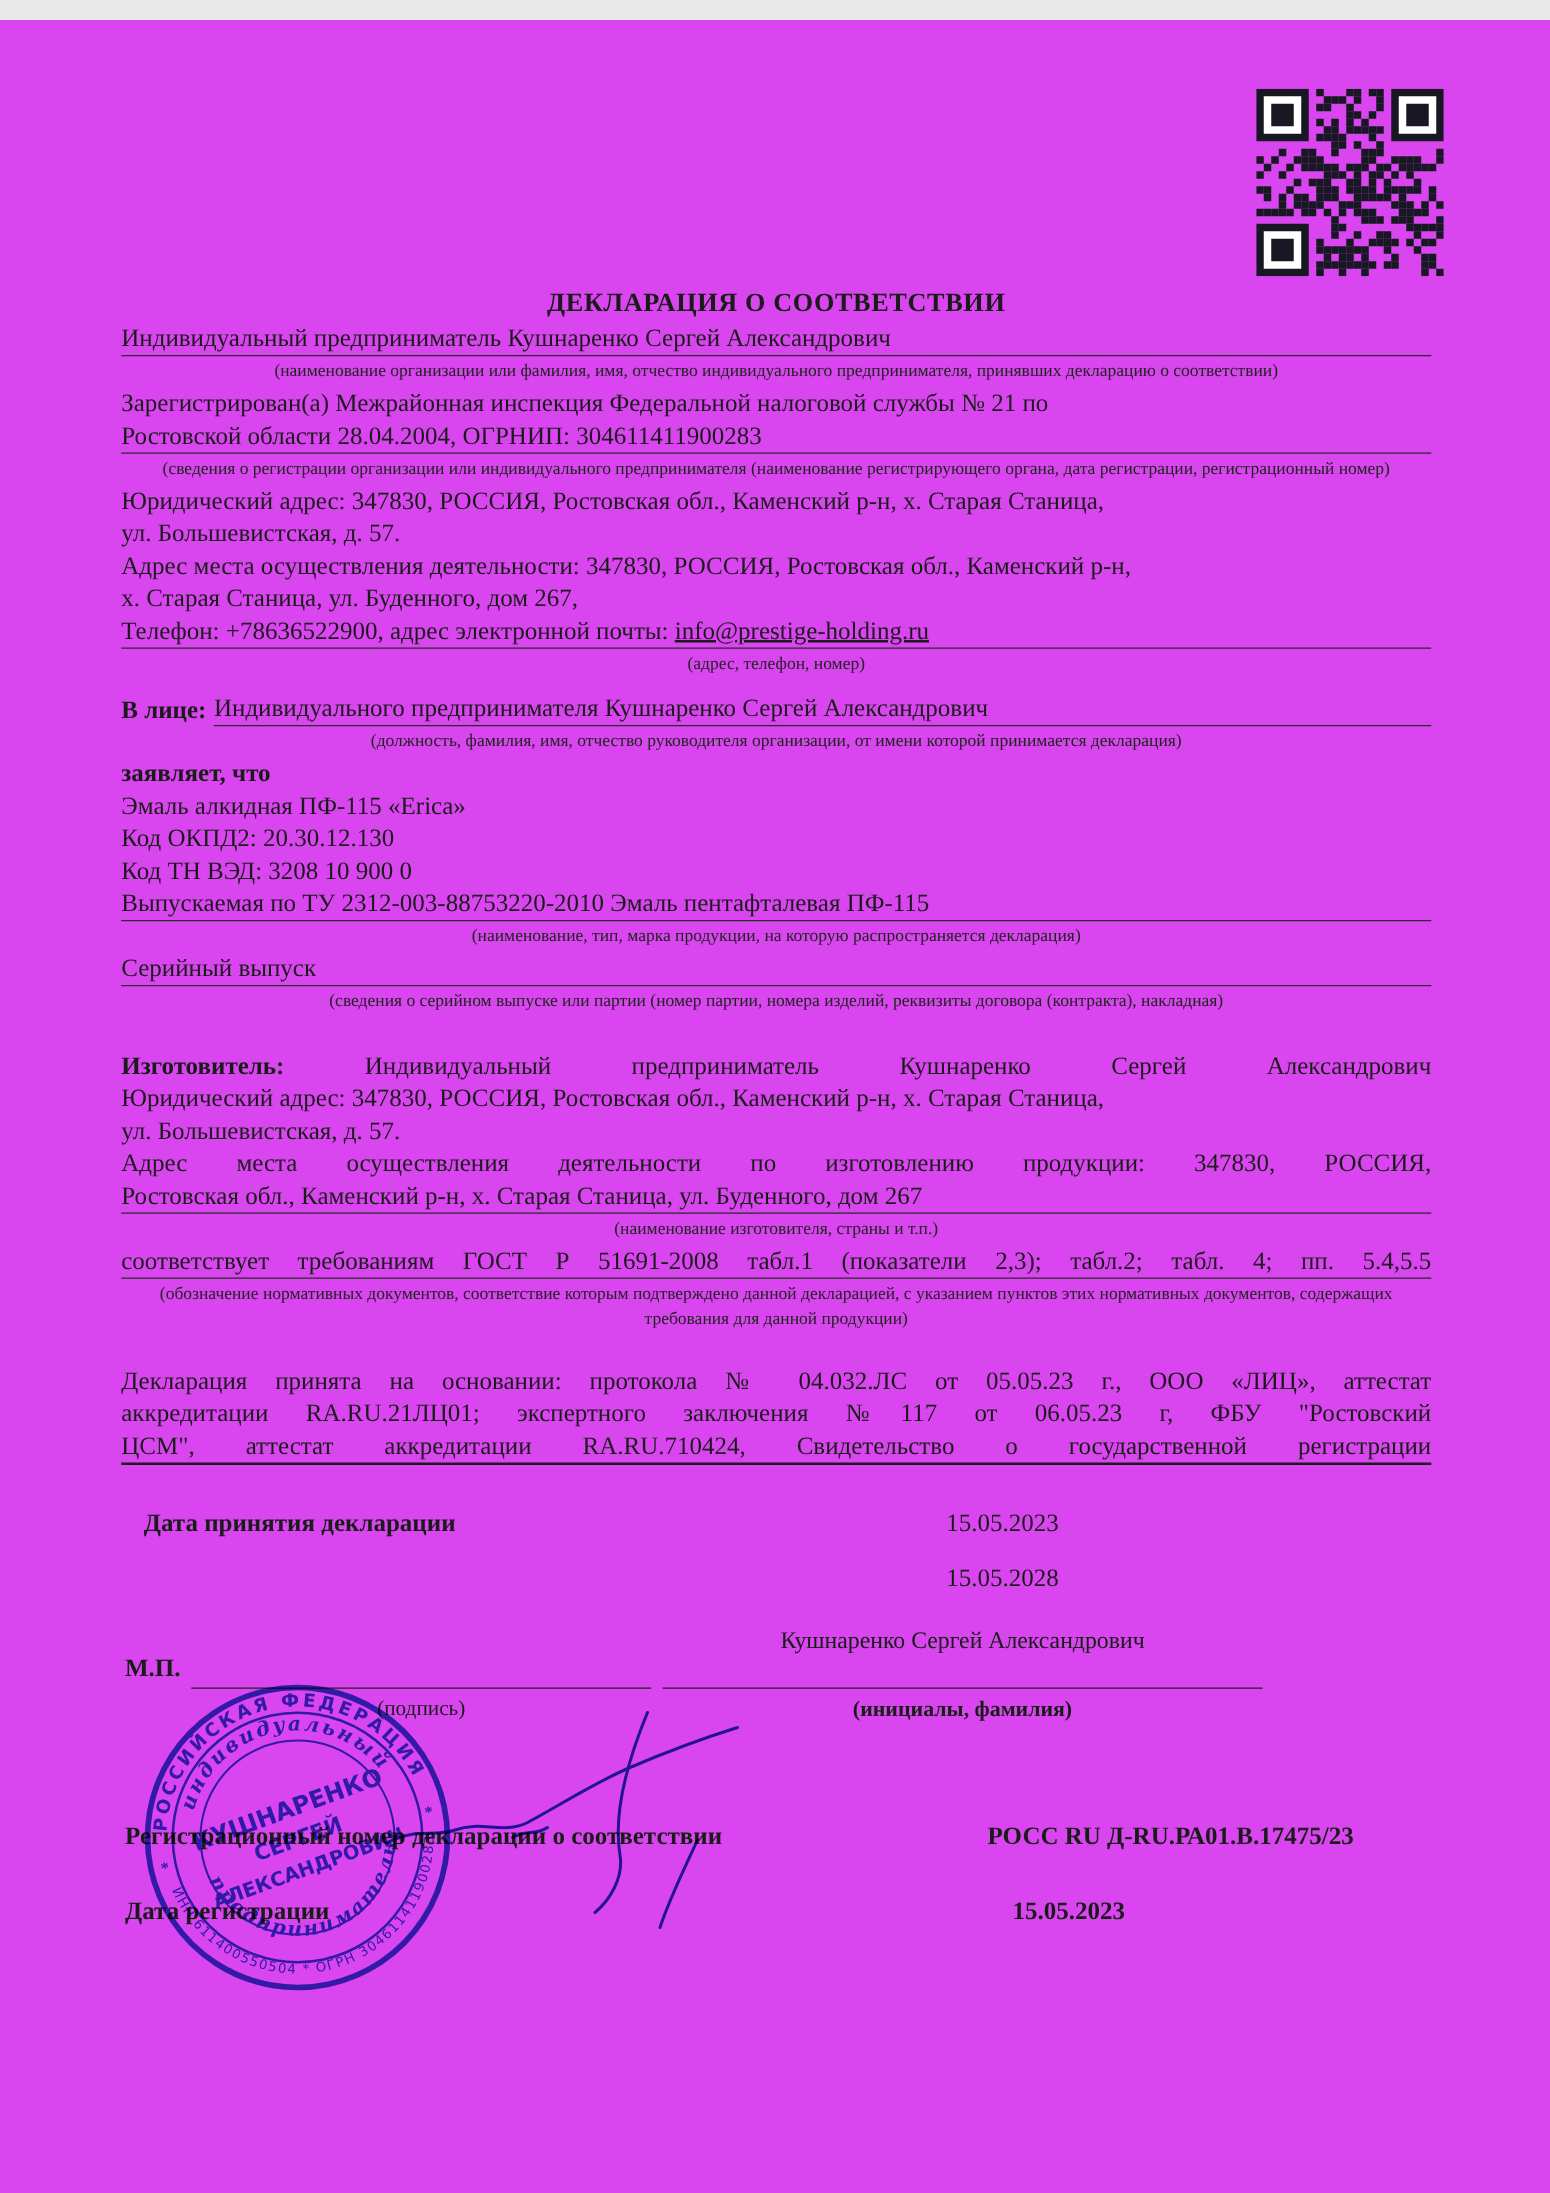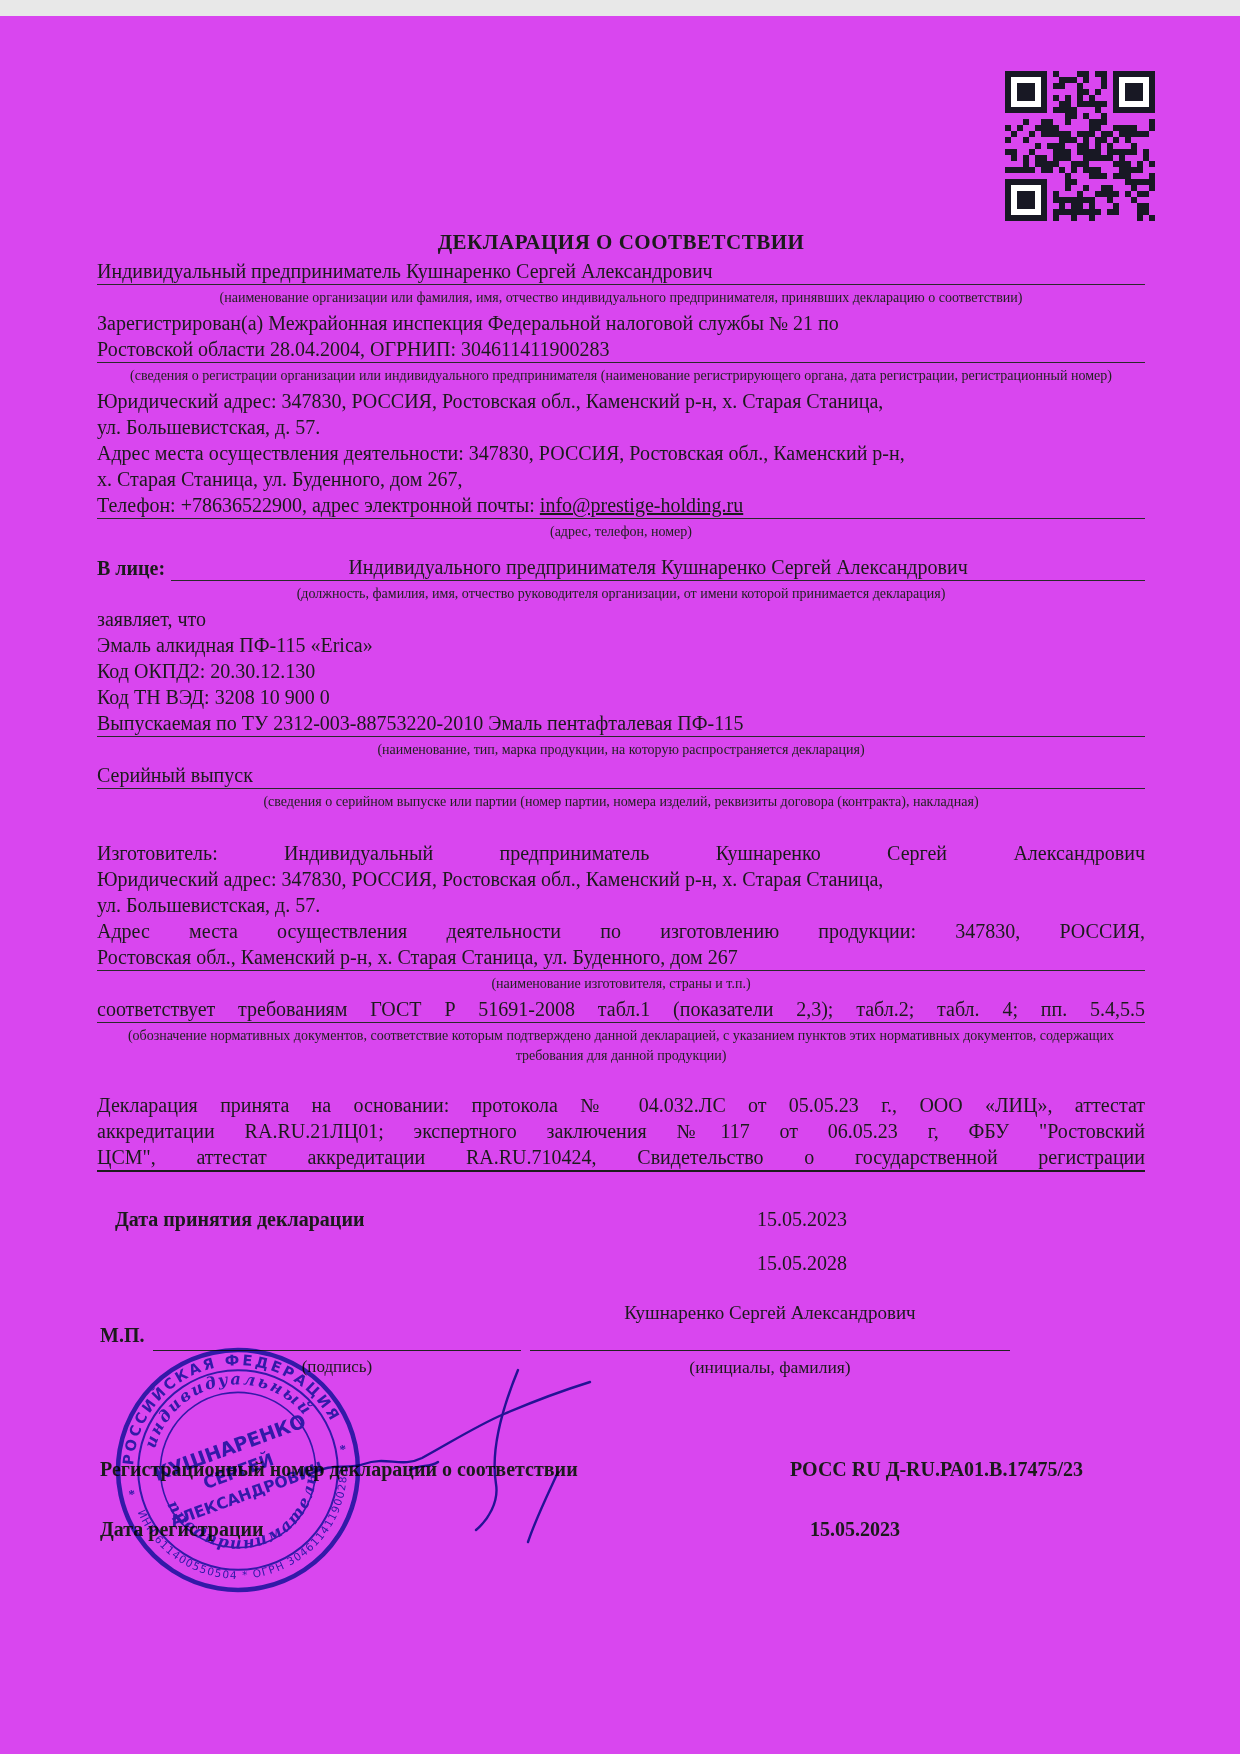--- a/index.html
+++ b/index.html
@@ -20,40 +20,40 @@
     text-align:center;font-weight:bold;font-size:21px;letter-spacing:.5px;
     margin-bottom:3px;
   }
   .rule{border-bottom:1.6px solid #2a2a2a;}
   .rule-thick{border-bottom:2.4px solid #1c1c1c;}
   .note{
     font-size:14px;line-height:20px;text-align:center;color:#222;
     margin:3px 0 2px 0;
   }
   .block{margin:0;}
-  .b{font-weight:normal;}
+  .b{font-weight:bold;}
   .justline{text-align:justify;text-align-last:justify;}
   .inline-row{display:flex;align-items:flex-end;}
   .inline-row .lbl{font-weight:bold;white-space:nowrap;padding-right:6px;}
-  .inline-row .val{flex:1;border-bottom:1.6px solid #2a2a2a;text-align:center;}
+  .inline-row .val{flex:1;border-bottom:1.6px solid #2a2a2a;}
   .email{text-decoration:underline;}
   .spacer26{height:26px;}
   .spacer24{height:24px;}
   .spacer34{height:34px;}
   .kv{position:relative;height:26px;margin-top:0;}
   .kv .k{position:absolute;left:18px;font-weight:bold;}
   .kv .v{position:absolute;left:660px;}
   
   .sigzone{position:relative;height:88px;margin-top:30px;}
   .mp{position:absolute;left:3px;top:16px;font-weight:bold;}
   .sig-line-left{position:absolute;left:56px;top:44px;width:368px;border-bottom:1.8px solid #222;}
   .sig-cap-left{position:absolute;left:56px;top:48px;width:368px;text-align:center;font-size:17px;}
   .sig-name{position:absolute;left:433px;top:-6px;width:480px;text-align:center;font-size:19px;}
   .sig-line-right{position:absolute;left:433px;top:44px;width:480px;border-bottom:1.8px solid #222;}
-  .sig-cap-right{position:absolute;left:433px;top:48px;width:480px;text-align:center;font-weight:normal;font-size:17.5px;}
+  .sig-cap-right{position:absolute;left:433px;top:48px;width:480px;text-align:center;font-weight:bold;font-size:17.5px;}
   .regnum-row{position:relative;height:28px;margin-top:62px;}
   .regnum-row .k{position:absolute;left:3px;font-weight:bold;}
   .regnum-row .v{position:absolute;left:693px;font-weight:bold;}
   .regdate-row{position:relative;height:28px;margin-top:32px;}
   .regdate-row .k{position:absolute;left:3px;font-weight:bold;}
   .regdate-row .v{position:absolute;left:713px;font-weight:bold;}
   .qr{position:absolute;left:1005px;top:55px;width:150px;height:150px;}
   .stamp{
     position:absolute;left:112px;top:1328px;width:252px;height:252px;
     mix-blend-mode:multiply;opacity:.92;

